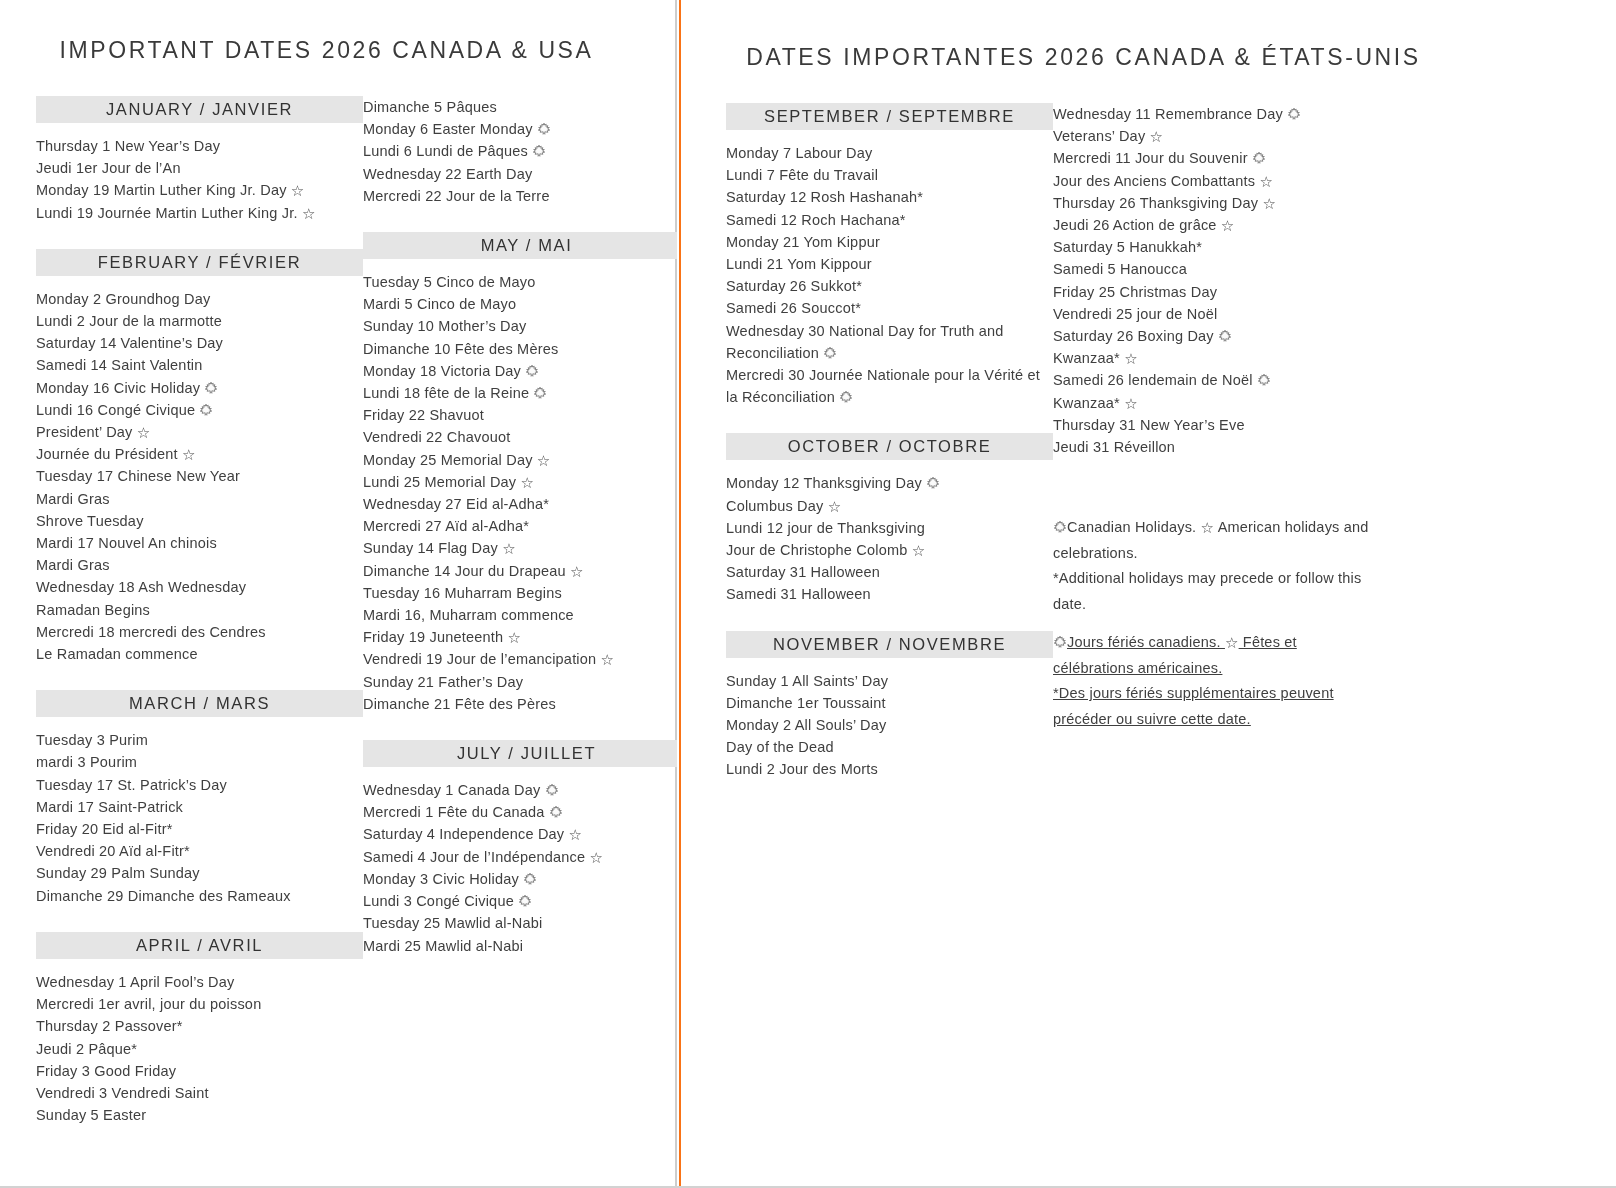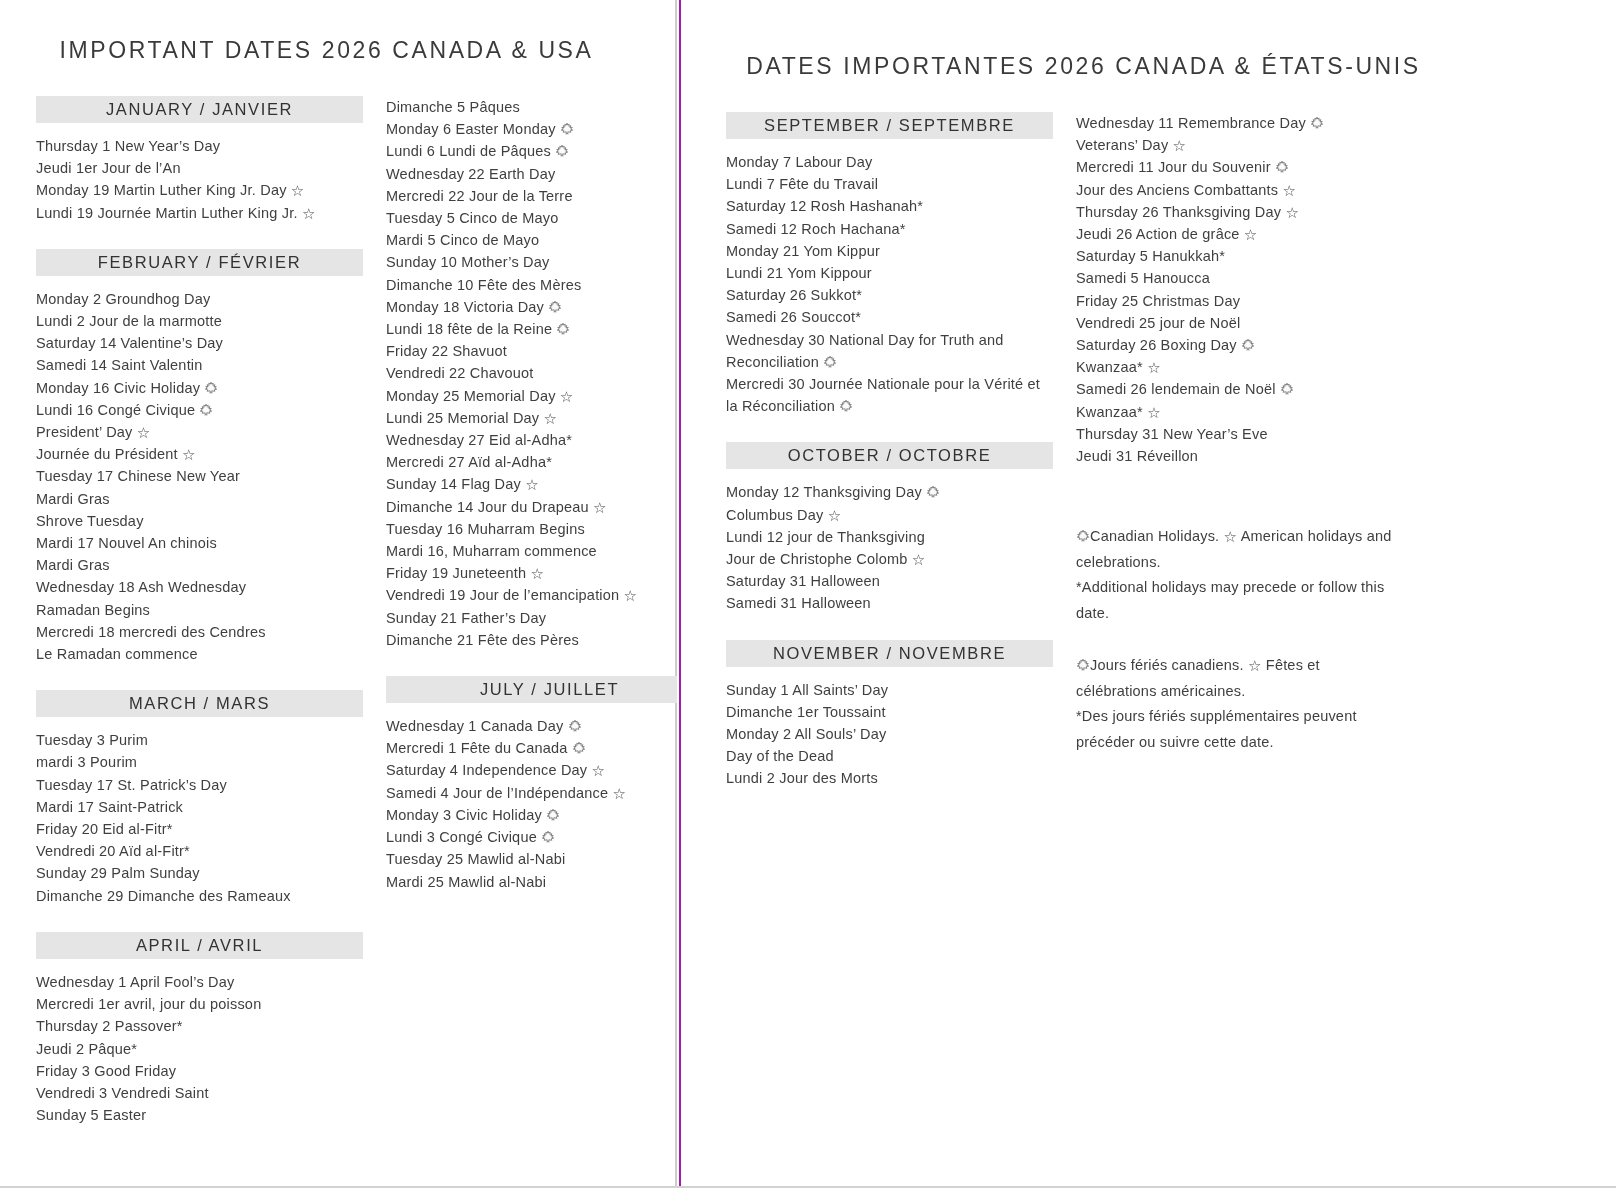--- a/index.html
+++ b/index.html
@@ -14,53 +14,53 @@
   .spread{display:flex;height:1186px;}
   .page{box-sizing:border-box;background:#fff;}
   .page.left{
     width:677px;
     border-right:2px solid #cdcdcd;
     padding:0 58px 0 36px;
   }
   .gap{width:2px;background:#fff;}
   .page.right{
     width:806px;
-    border-left:2px solid #a21caf;
-    padding:16px 44px 0 45px;
+    border-left:2px solid #f97316;
+    padding:7px 44px 0 45px;
   }
   .page-title{
     margin:37px 0 0 0;
     text-align:center;
     font-size:23px;
     font-weight:400;
     letter-spacing:2.6px;
     color:#3a3a3a;
     white-space:nowrap;
   }
-  .cols{display:flex;gap:23px;margin-top:32px;align-items:flex-start;}
+  .cols{display:flex;margin-top:32px;align-items:flex-start;}
   .col{width:327px;flex:0 0 327px;}
   .month-header{
     background:#e5e5e5;
     height:27px;
     line-height:27px;
     text-align:center;
     font-size:16.5px;
     letter-spacing:1.6px;
     color:#323232;
     margin:25px 0 12px 0;
     white-space:nowrap;
   }
   .col > .month-header:first-child{margin-top:0;}
   .entry{
     font-size:14.5px;
     line-height:22.2px;
     letter-spacing:0.2px;
   }
   .legend{margin-top:57px;}
-  .legend + .legend{margin-top:27px;}
+  .legend + .legend{margin-top:13px;text-decoration:underline;}
   .legend .entry{line-height:25.5px;}
   .icon{display:inline-block;}
   .icon.maple svg{vertical-align:-2px;}
   .icon.star{
     font-family:"DejaVu Sans",sans-serif;
     font-size:15px;
     line-height:1;
     color:#4a4a4a;
     vertical-align:-1px;
   }
@@ -121,20 +121,21 @@
         <div class="col">
           <div class="entry">Dimanche 5 Pâques</div>
           <div class="entry">Monday 6 Easter Monday <span class="icon maple"><svg viewBox="0 0 24 24" width="14" height="14">
                 <path d="M12 2 L13.2 5.2 L15.8 3.8 L15.2 7.4 L18.8 6.4 L17 9.6 L21 9.4 L18.2 12.2 L21.8 13.8 L17.6 15 L18.6 17.6 L13.4 16.8 L13.4 21 L12 19.5 L10.6 21 L10.6 16.8 L5.4 17.6 L6.4 15 L2.2 13.8 L5.8 12.2 L3 9.4 L7 9.6 L5.2 6.4 L8.8 7.4 L8.2 3.8 L10.8 5.2 Z" fill="#fbfbfb" stroke="#6e6e6e" stroke-width="1.4" stroke-linejoin="round"></path>
               </svg></span></div>
           <div class="entry">Lundi 6 Lundi de Pâques <span class="icon maple"><svg viewBox="0 0 24 24" width="14" height="14">
                 <path d="M12 2 L13.2 5.2 L15.8 3.8 L15.2 7.4 L18.8 6.4 L17 9.6 L21 9.4 L18.2 12.2 L21.8 13.8 L17.6 15 L18.6 17.6 L13.4 16.8 L13.4 21 L12 19.5 L10.6 21 L10.6 16.8 L5.4 17.6 L6.4 15 L2.2 13.8 L5.8 12.2 L3 9.4 L7 9.6 L5.2 6.4 L8.8 7.4 L8.2 3.8 L10.8 5.2 Z" fill="#fbfbfb" stroke="#6e6e6e" stroke-width="1.4" stroke-linejoin="round"></path>
               </svg></span></div>
           <div class="entry">Wednesday 22 Earth Day</div>
           <div class="entry">Mercredi 22 Jour de la Terre</div>
+          <div class="month-header">MAY / MAI</div>
           <div class="entry">Tuesday 5 Cinco de Mayo</div>
           <div class="entry">Mardi 5 Cinco de Mayo</div>
           <div class="entry">Sunday 10 Mother’s Day</div>
           <div class="entry">Dimanche 10 Fête des Mères</div>
           <div class="entry">Monday 18 Victoria Day <span class="icon maple"><svg viewBox="0 0 24 24" width="14" height="14">
                 <path d="M12 2 L13.2 5.2 L15.8 3.8 L15.2 7.4 L18.8 6.4 L17 9.6 L21 9.4 L18.2 12.2 L21.8 13.8 L17.6 15 L18.6 17.6 L13.4 16.8 L13.4 21 L12 19.5 L10.6 21 L10.6 16.8 L5.4 17.6 L6.4 15 L2.2 13.8 L5.8 12.2 L3 9.4 L7 9.6 L5.2 6.4 L8.8 7.4 L8.2 3.8 L10.8 5.2 Z" fill="#fbfbfb" stroke="#6e6e6e" stroke-width="1.4" stroke-linejoin="round"></path>
               </svg></span></div>
           <div class="entry">Lundi 18 fête de la Reine <span class="icon maple"><svg viewBox="0 0 24 24" width="14" height="14">
                 <path d="M12 2 L13.2 5.2 L15.8 3.8 L15.2 7.4 L18.8 6.4 L17 9.6 L21 9.4 L18.2 12.2 L21.8 13.8 L17.6 15 L18.6 17.6 L13.4 16.8 L13.4 21 L12 19.5 L10.6 21 L10.6 16.8 L5.4 17.6 L6.4 15 L2.2 13.8 L5.8 12.2 L3 9.4 L7 9.6 L5.2 6.4 L8.8 7.4 L8.2 3.8 L10.8 5.2 Z" fill="#fbfbfb" stroke="#6e6e6e" stroke-width="1.4" stroke-linejoin="round"></path>
               </svg></span></div>

